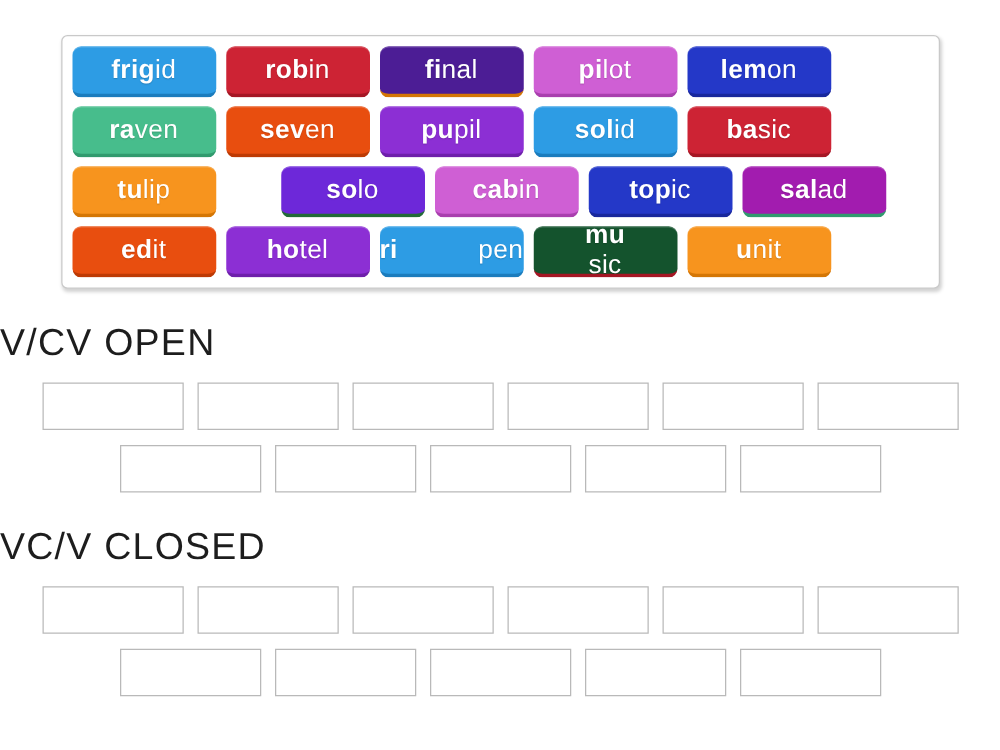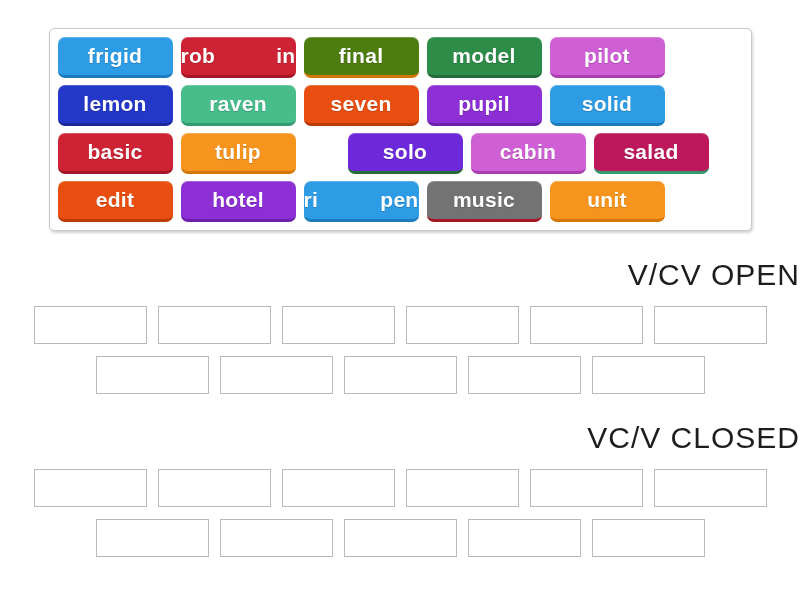--- a/index.html
+++ b/index.html
@@ -32,26 +32,26 @@
     justify-content: center;
     color: #ffffff;
     font-size: 21px;
     cursor: grab;
     box-shadow: inset 0 1px 0 rgba(255,255,255,0.22);
     text-shadow: 0 1px 1px rgba(0,0,0,0.18);
     letter-spacing: 0.3px;
     user-select: none;
   }
   .tile b { font-weight: 700; }
-  .tile span { font-weight: 700; }
+  .tile span { font-weight: 400; }
   
   .group-title {
     margin-top: 27px;
     margin-bottom: 14px;
-    text-align: right;
+    text-align: left;
     font-size: 30px;
     font-weight: 400;
     letter-spacing: 1px;
     color: #1d1d1d;
   }
   .slot-row {
     display: flex;
     justify-content: center;
     gap: 11px;
     margin-bottom: 12px;
@@ -64,31 +64,27 @@
   }
 </style>
 </head>
 <body>
 
 <div class="bank">
     <div class="tile" style="background: rgb(45, 156, 228); border-bottom-color: rgb(27, 124, 189);">
       <b>frig</b>
       <span>id</span>
     </div>
-    <div class="tile" style="background: rgb(205, 35, 52); border-bottom-color: rgb(165, 22, 36); justify-content: space-between;">
+    <div class="tile" style="background: rgb(205, 35, 52); border-bottom-color: rgb(165, 22, 36);">
       <b>rob</b>
       <span>in</span>
     </div>
-    <div class="tile" style="background: #4d7c0f; border-bottom-color: rgb(212, 118, 5);">
+    <div class="tile" style="background: #4c1d95; border-bottom-color: rgb(212, 118, 5);">
       <b>fi</b>
       <span>nal</span>
-    </div>
-    <div class="tile" style="background: rgb(46, 140, 73); border-bottom-color: rgb(34, 107, 55);">
-      <b>mod</b>
-      <span>el</span>
     </div>
     <div class="tile" style="background: rgb(207, 95, 212); border-bottom-color: rgb(169, 63, 174);">
       <b>pi</b>
       <span>lot</span>
     </div>
     <div class="tile" style="background: rgb(36, 56, 200); border-bottom-color: rgb(24, 39, 156); text-align: center;">
       <b>lem</b>
       <span>on</span>
     </div>
     <div class="tile" style="background: rgb(71, 189, 140); border-bottom-color: rgb(49, 154, 110);">
@@ -116,37 +112,41 @@
       <span>lip</span>
     </div>
     <div class="tile" style="background: #6d28d9; border-bottom-color: rgb(34, 107, 55); margin-left: 44px;">
       <b>so</b>
       <span>lo</span>
     </div>
     <div class="tile" style="background: rgb(207, 95, 212); border-bottom-color: rgb(169, 63, 174);">
       <b>cab</b>
       <span>in</span>
     </div>
-    <div class="tile" style="background: #be185d; border-bottom-color: rgb(49, 154, 110);">
+    <div class="tile" style="background: rgb(36, 56, 200); border-bottom-color: rgb(24, 39, 156);">
+      <b>top</b>
+      <span>ic</span>
+    </div>
+    <div class="tile" style="background: #a21caf; border-bottom-color: rgb(49, 154, 110);">
       <b>sal</b>
       <span>ad</span>
     </div>
     <div class="tile" style="background: rgb(232, 78, 15); border-bottom-color: rgb(189, 58, 4);">
       <b>ed</b>
       <span>it</span>
     </div>
     <div class="tile" style="background: rgb(140, 47, 212); border-bottom-color: rgb(110, 31, 171);">
       <b>ho</b>
       <span>tel</span>
     </div>
     <div class="tile" style="background: rgb(45, 156, 228); border-bottom-color: rgb(27, 124, 189); justify-content: space-between;">
       <b>ri</b>
       <span>pen</span>
     </div>
-    <div class="tile" style="background: #737373; border-bottom-color: rgb(165, 22, 36);">
+    <div class="tile" style="background: #14532d; border-bottom-color: rgb(165, 22, 36); flex-direction: column;">
       <b>mu</b>
       <span>sic</span>
     </div>
     <div class="tile" style="background: rgb(247, 148, 30); border-bottom-color: rgb(212, 118, 5);">
       <b>u</b>
       <span>nit</span>
     </div>
   </div>
 
 <section>

